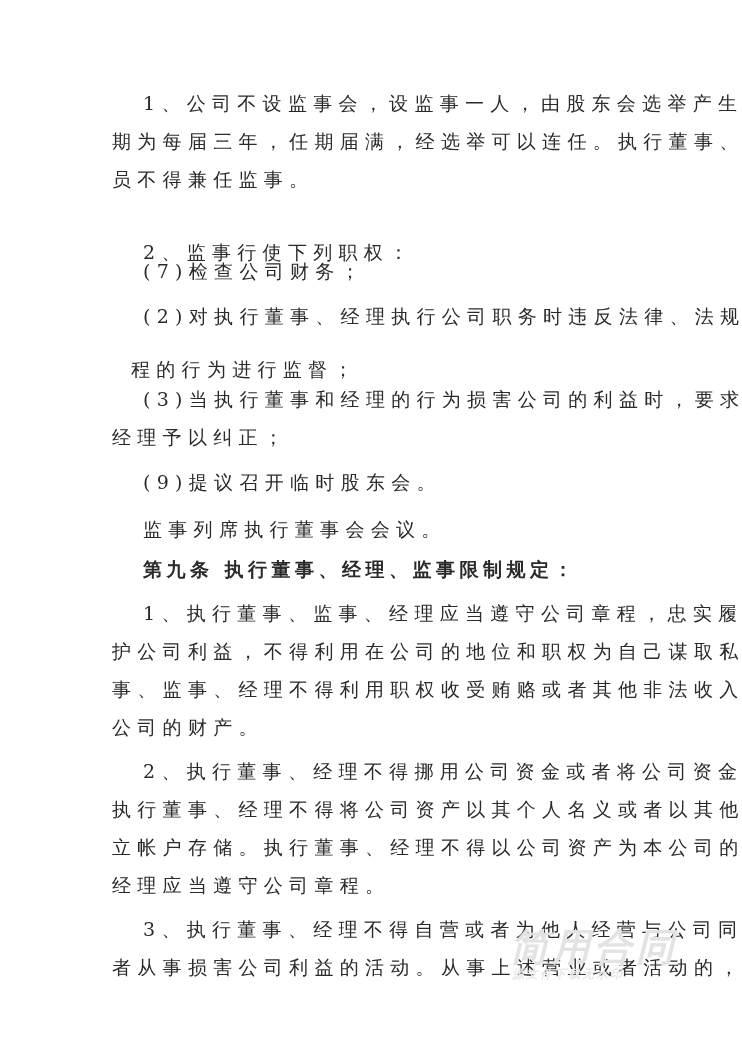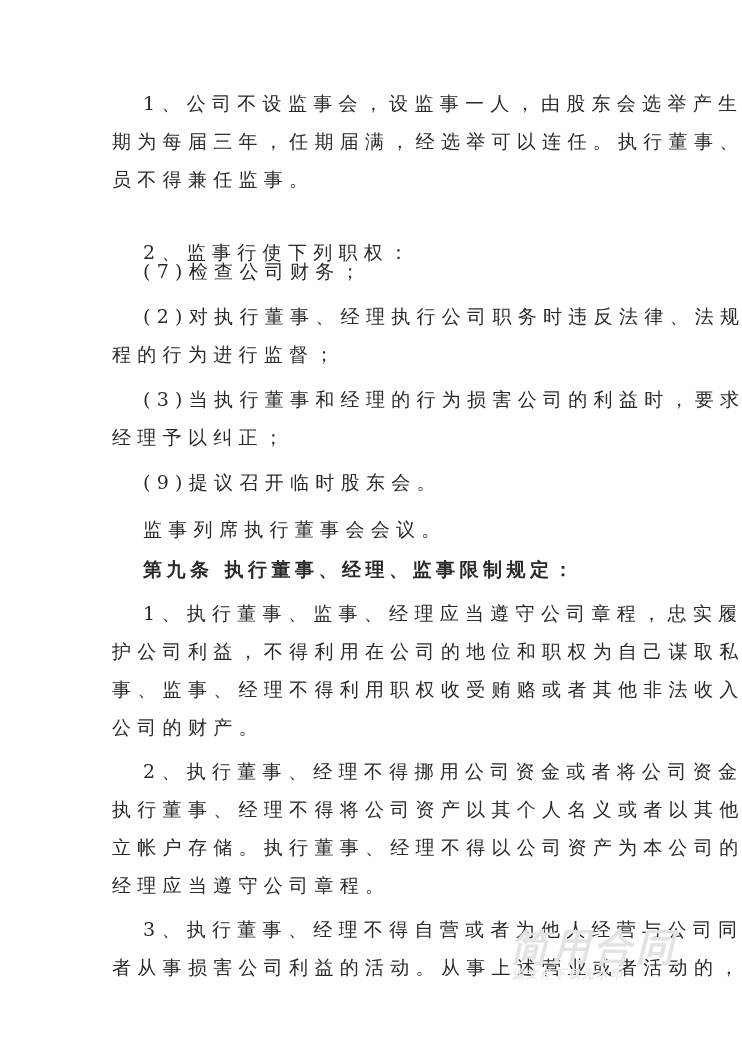--- a/index.html
+++ b/index.html
@@ -22,21 +22,21 @@
 </head>
 <body>
 
 <div class="page" id="page">
     <div class="line indent" style="top: 0px;">1、公司不设监事会，设监事一人，由股东会选举产生。监事的任</div>
     <div class="line" style="top: 38px;">期为每届三年，任期届满，经选举可以连任。执行董事、高级管理人</div>
     <div class="line" style="top: 76px;">员不得兼任监事。</div>
     <div class="line indent" style="top: 124px; margin-top: 25px;">2、监事行使下列职权：</div>
     <div class="line indent" style="top: 168px;">(7)检查公司财务；</div>
     <div class="line indent" style="top: 213px;">(2)对执行董事、经理执行公司职务时违反法律、法规或者公司章</div>
-    <div class="line" style="top: 251px;">程的行为进行监督；</div>
+    <div class="line" style="top: 266px; margin-left: 19px;">程的行为进行监督；</div>
     <div class="line indent" style="top: 296px;">(3)当执行董事和经理的行为损害公司的利益时，要求执行董事和</div>
     <div class="line" style="top: 334px;">经理予以纠正；</div>
     <div class="line indent" style="top: 379px;">(9)提议召开临时股东会。</div>
     <div class="line indent" style="top: 426px;">监事列席执行董事会会议。</div>
     <div class="line indent bold" style="top: 466px; text-align: right;">第九条 执行董事、经理、监事限制规定：</div>
     <div class="line indent" style="top: 510px;">1、执行董事、监事、经理应当遵守公司章程，忠实履行职务，维</div>
     <div class="line" style="top: 548px;">护公司利益，不得利用在公司的地位和职权为自己谋取私利。执行董</div>
     <div class="line" style="top: 586px;">事、监事、经理不得利用职权收受贿赂或者其他非法收入，不得侵占</div>
     <div class="line" style="top: 624px;">公司的财产。</div>
     <div class="line indent" style="top: 668px;">2、执行董事、经理不得挪用公司资金或者将公司资金借贷给他人。</div>

